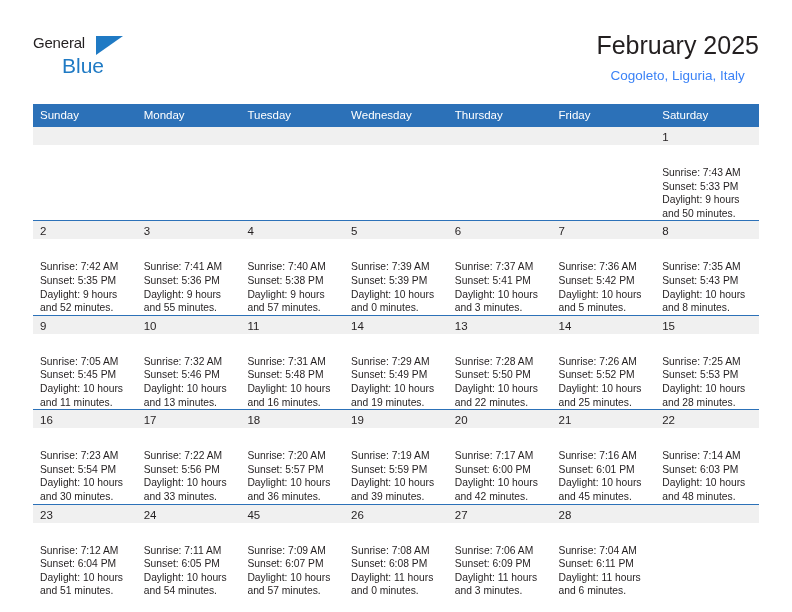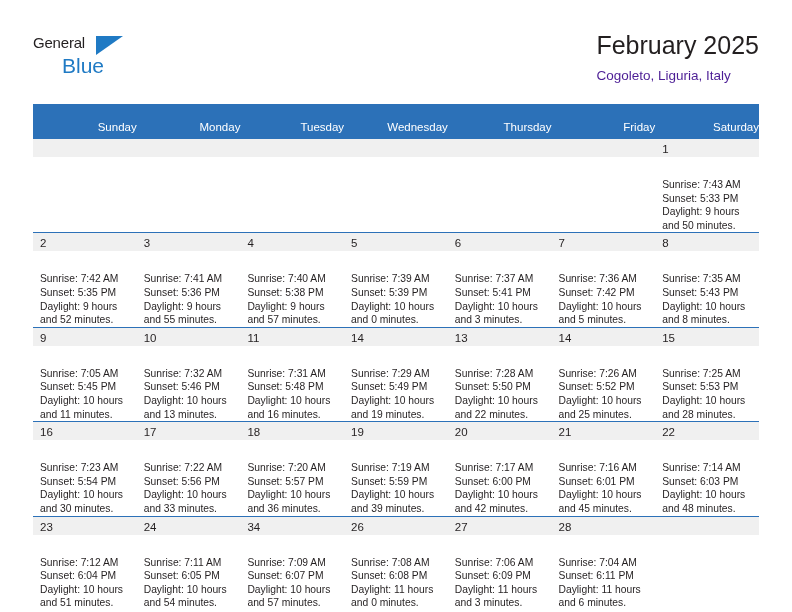--- a/index.html
+++ b/index.html
@@ -59,31 +59,31 @@
     left: 29px;
     top: 20px;
     font-size: 21px;
     color: #1f7ac4;
     font-family: "Liberation Sans", sans-serif;
   }
   .title-block {
     position: absolute;
     right: 0;
     top: 0;
-    text-align: left;
+    text-align: center;
   }
   .month-title {
     font-size: 25px;
     color: #231f20;
     line-height: 30px;
     white-space: nowrap;
   }
   .location {
     font-size: 13.5px;
-    color: #4c1d95;
+    color: #3b82f6;
     line-height: 20px;
     margin-top: 6px;
     white-space: nowrap;
   }
 
   
   .calendar {
     position: absolute;
     left: 33px;
     top: 104px;
@@ -91,22 +91,22 @@
     border-collapse: collapse;
     table-layout: fixed;
   }
   .calendar col { width: 103.71px; }
 
   .dow-row th {
     background: #2c71b8;
     color: #ffffff;
     font-size: 11.5px;
     font-weight: normal;
-    text-align: right;
-    padding: 16px 0 6px 7px;
+    text-align: left;
+    padding: 4px 0 6px 7px;
     height: 13px;
     vertical-align: middle;
   }
 
   .week-row td {
     vertical-align: top;
     padding: 0;
     height: 88px;
     border-top: 1.6px solid #2c71b8;
     background: #ffffff;
@@ -245,21 +245,21 @@
               <div>Sunrise: 7:37 AM</div>
               <div>Sunset: 5:41 PM</div>
               <div>Daylight: 10 hours</div>
               <div>and 3 minutes.</div>
             </div>
           </td>
           <td>
             <div class="daynum-band">7</div>
             <div class="cell-body">
               <div>Sunrise: 7:36 AM</div>
-              <div>Sunset: 7:42 PM</div>
+              <div>Sunset: 5:42 PM</div>
               <div>Daylight: 10 hours</div>
               <div>and 5 minutes.</div>
             </div>
           </td>
           <td>
             <div class="daynum-band">8</div>
             <div class="cell-body">
               <div>Sunrise: 7:35 AM</div>
               <div>Sunset: 5:43 PM</div>
               <div>Daylight: 10 hours</div>
@@ -410,21 +410,21 @@
           <td>
             <div class="daynum-band">24</div>
             <div class="cell-body">
               <div>Sunrise: 7:11 AM</div>
               <div>Sunset: 6:05 PM</div>
               <div>Daylight: 10 hours</div>
               <div>and 54 minutes.</div>
             </div>
           </td>
           <td>
-            <div class="daynum-band">34</div>
+            <div class="daynum-band">45</div>
             <div class="cell-body">
               <div>Sunrise: 7:09 AM</div>
               <div>Sunset: 6:07 PM</div>
               <div>Daylight: 10 hours</div>
               <div>and 57 minutes.</div>
             </div>
           </td>
           <td>
             <div class="daynum-band">26</div>
             <div class="cell-body">

